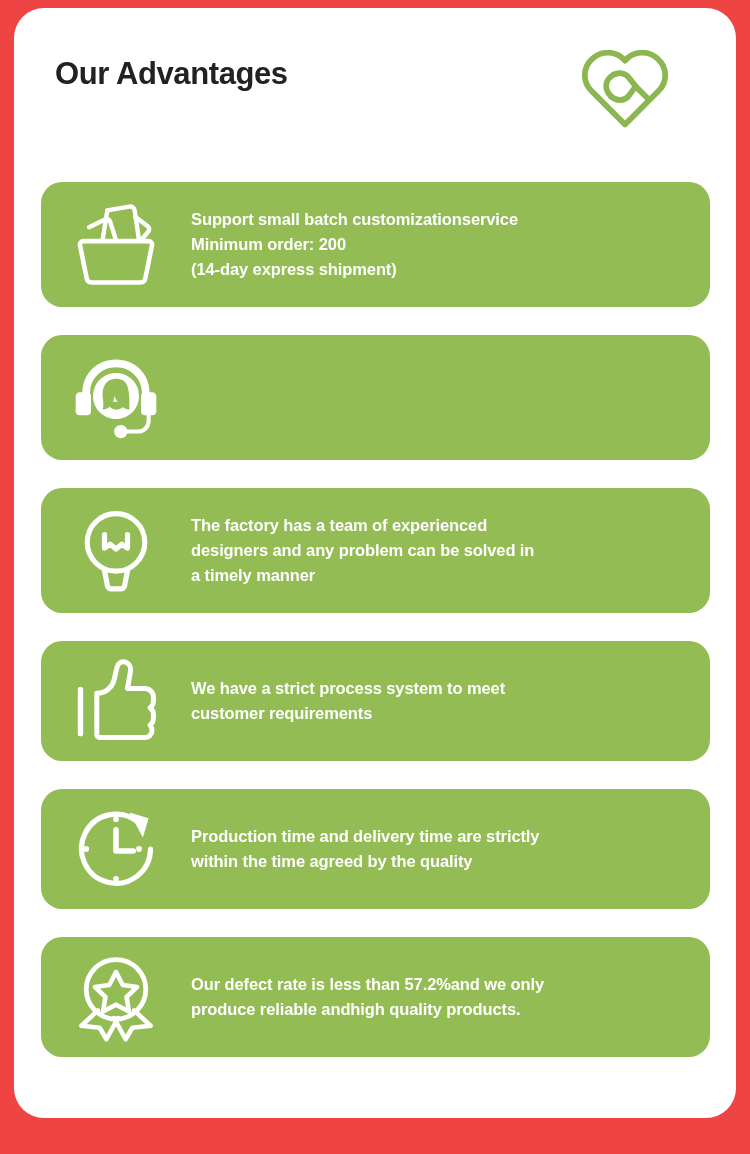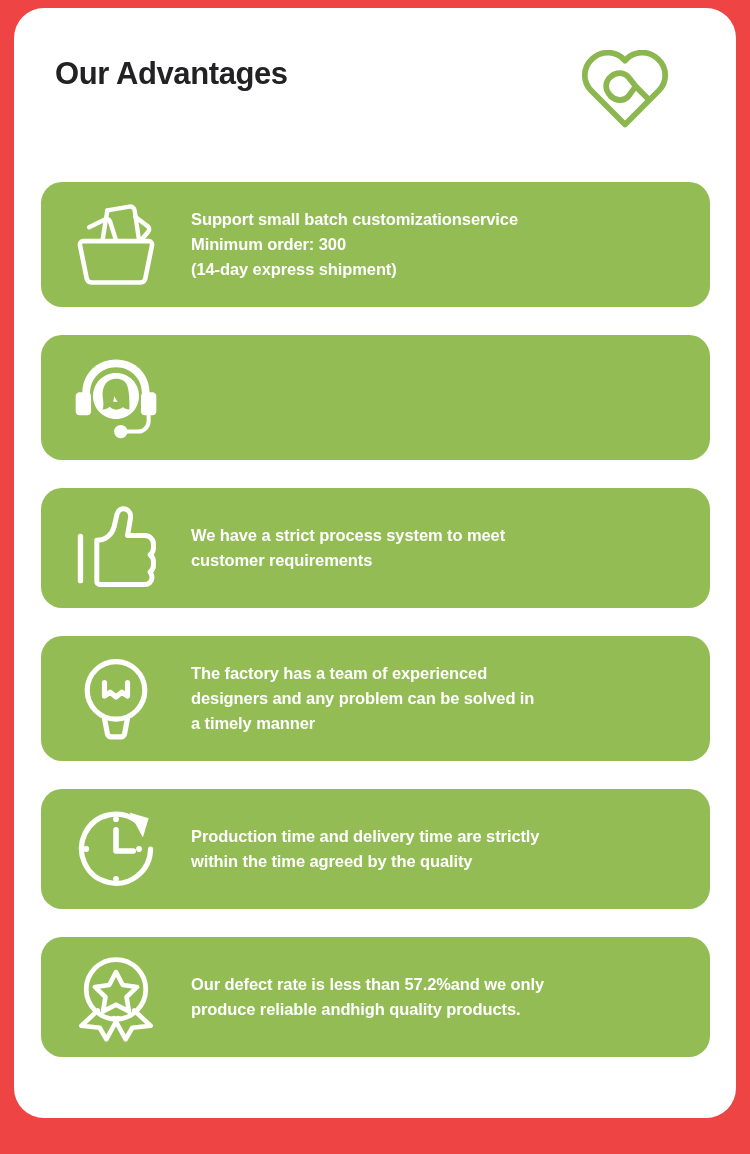--- a/index.html
+++ b/index.html
@@ -133,65 +133,65 @@
         <svg viewBox="0 0 100 100" fill="none" xmlns="http://www.w3.org/2000/svg">
           <path d="M41 14 L64 10 C66.5 9.6 69 11.2 69.4 13.8 L74 45" stroke="#fff" stroke-width="4.6" stroke-linejoin="round" stroke-linecap="round"></path>
           <path d="M41 14 L36 45" stroke="#fff" stroke-width="4.6" stroke-linejoin="round" stroke-linecap="round"></path>
           <path d="M22 31.5 L38.5 23.5 C40.6 22.5 43 23.4 43.8 25.5 L50 45" stroke="#fff" stroke-width="4.6" stroke-linejoin="round" stroke-linecap="round"></path>
           <path d="M70 20.5 L83 30.5 C84.8 31.9 85 34.4 83.6 36.2 L76 45" stroke="#fff" stroke-width="4.6" stroke-linejoin="round" stroke-linecap="round"></path>
           <path d="M16 46 H84 C86.3 46 88 48 87.5 50.3 L80.5 85 C80 87.3 78 89 75.6 89 H24.4 C22 89 20 87.3 19.5 85 L12.5 50.3 C12 48 13.7 46 16 46 Z" stroke="#fff" stroke-width="4.8" stroke-linejoin="round" stroke-linecap="round"></path>
         </svg>
       </div>
       <div class="row-text">
         <span class="tline">Support small batch customizationservice</span>
-        <span class="tline">Minimum order: 300</span>
+        <span class="tline">Minimum order: 200</span>
         <span class="tline">(14-day express shipment)</span>
       </div>
     </div>
 
     <div class="row row-h3">
       <div class="row-icon">
         <svg viewBox="0 0 100 100" fill="none" xmlns="http://www.w3.org/2000/svg">
           <path d="M50 10 C30 10 15 25 15 45 V56 H23 V45 C23 29.5 35 18 50 18 C65 18 77 29.5 77 45 V56 H85 V45 C85 25 70 10 50 10 Z" fill="#fff"></path>
           <path d="M12 44 H20 C22.2 44 24 45.8 24 48 V64 C24 66.2 22.2 68 20 68 H12 C9.8 68 8 66.2 8 64 V48 C8 45.8 9.8 44 12 44 Z" fill="#fff"></path>
           <path d="M80 44 H88 C90.2 44 92 45.8 92 48 V64 C92 66.2 90.2 68 88 68 H80 C77.8 68 76 66.2 76 64 V48 C76 45.8 77.8 44 80 44 Z" fill="#fff"></path>
           <path d="M50 24 C36.7 24 26 34.7 26 48 C26 61.3 36.7 72 50 72 C63.3 72 74 61.3 74 48 C74 34.7 63.3 24 50 24 Z" fill="#fff"></path>
           <path d="M50 30 C42 30 36 36 36 46 C36 52 38 56 36 62 C44 62 48 55 48 48 C52 56 58 62 64 62 C64 52 64 44 62 38 C60 32 56 30 50 30 Z" fill="#93bc54"></path>
           <path d="M40 54 C43 61 49 64 55 61 C58 59.5 60 57 61 54 Z" fill="#93bc54"></path>
           <path d="M84 66 V74 C84 80 79 85 73 85 H60" stroke="#fff" stroke-width="4.2" stroke-linecap="round" fill="none"></path>
           <circle cx="55" cy="85" r="7" fill="#fff"></circle>
         </svg>
       </div>
     </div>
 
-    <div class="row row-h2">
-      <div class="row-icon">
-        <svg viewBox="0 0 100 100" fill="none" xmlns="http://www.w3.org/2000/svg">
-          <path d="M13 38 V84" stroke="#fff" stroke-width="5.6" stroke-linecap="round"></path>
-          <path d="M30 84 V42 C39 42 46 36 48 28 L51 15 C52 10.5 56 8 60 9.5 C64 11 66 15 65 19.5 L62 37 H80 C85 37 89 41 89 46 V50 C89 53 87.5 55.5 85.5 57 C87.5 58.5 89 61 89 64 V68 C89 71 87.5 73.5 85.5 75 C86.8 76.6 87.5 78.7 87.5 81 C87.5 85 84 88 80 88 H33 C31.3 88 30 86.6 30 85 Z" stroke="#fff" stroke-width="5.2" stroke-linejoin="round" stroke-linecap="round" fill="none"></path>
-        </svg>
-      </div>
-      <div class="row-text">
-        <span class="tline">We have a strict process system to meet</span>
-        <span class="tline">customer requirements</span>
-      </div>
-    </div>
-
     <div class="row row-h3">
       <div class="row-icon">
         <svg viewBox="0 0 100 100" fill="none" xmlns="http://www.w3.org/2000/svg">
           <circle cx="50" cy="41" r="30" stroke="#fff" stroke-width="5.4" fill="none"></circle>
           <path d="M38 33 V47 L44 43 L50 48 L56 43 L62 47 V33" stroke="#fff" stroke-width="5.4" stroke-linejoin="round" stroke-linecap="round" fill="none"></path>
           <path d="M38 70 L41 86 C41.3 88 43 89.5 45 89.5 H55 C57 89.5 58.7 88 59 86 L62 70" stroke="#fff" stroke-width="5.4" stroke-linejoin="round" stroke-linecap="round" fill="none"></path>
         </svg>
       </div>
       <div class="row-text">
         <span class="tline">The factory has a team of experienced</span>
         <span class="tline">designers and any problem can be solved in</span>
         <span class="tline">a timely manner</span>
+      </div>
+    </div>
+
+    <div class="row row-h2">
+      <div class="row-icon">
+        <svg viewBox="0 0 100 100" fill="none" xmlns="http://www.w3.org/2000/svg">
+          <path d="M13 38 V84" stroke="#fff" stroke-width="5.6" stroke-linecap="round"></path>
+          <path d="M30 84 V42 C39 42 46 36 48 28 L51 15 C52 10.5 56 8 60 9.5 C64 11 66 15 65 19.5 L62 37 H80 C85 37 89 41 89 46 V50 C89 53 87.5 55.5 85.5 57 C87.5 58.5 89 61 89 64 V68 C89 71 87.5 73.5 85.5 75 C86.8 76.6 87.5 78.7 87.5 81 C87.5 85 84 88 80 88 H33 C31.3 88 30 86.6 30 85 Z" stroke="#fff" stroke-width="5.2" stroke-linejoin="round" stroke-linecap="round" fill="none"></path>
+        </svg>
+      </div>
+      <div class="row-text">
+        <span class="tline">We have a strict process system to meet</span>
+        <span class="tline">customer requirements</span>
       </div>
     </div>
 
     <div class="row row-h2">
       <div class="row-icon">
         <svg viewBox="0 0 100 100" fill="none" xmlns="http://www.w3.org/2000/svg">
           <path d="M73 22 A36 36 0 1 0 86 50" stroke="#fff" stroke-width="5.4" stroke-linecap="round" fill="none"></path>
           <path d="M64 12 L84 18 L78 38 Z" fill="#fff"></path>
           <path d="M50 30 V52 H68" stroke="#fff" stroke-width="5.8" stroke-linejoin="round" stroke-linecap="round" fill="none"></path>
           <circle cx="50" cy="19" r="3" fill="#fff"></circle>

